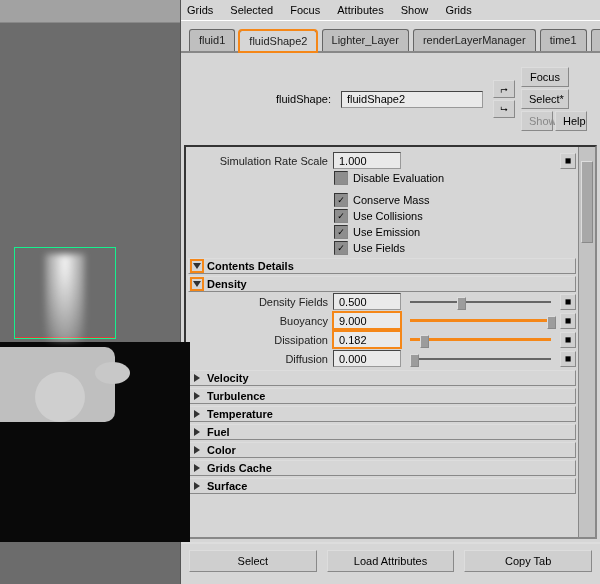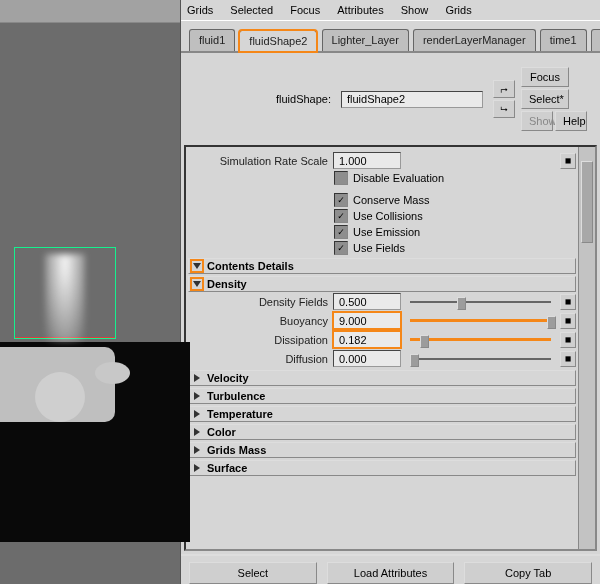--- a/index.html
+++ b/index.html
@@ -39,21 +39,21 @@
 .cb.on:before{content:"✓"}
 .sec{display:flex;align-items:center;background:#d6d6d6;border:1px outset #ddd;padding:1px 2px;margin-top:2px;gap:4px;font-weight:bold;font-size:11px}
 .tw{width:12px;height:12px;display:flex;align-items:center;justify-content:center}
 .tw svg{display:block}
 .slider{flex:1;height:14px;position:relative;margin:0 4px}
 .track{position:absolute;left:0;right:0;top:6px;height:2px;background:#666}
 .track.hl{background:#f58718;height:3px;top:5px}
 .hand{position:absolute;top:2px;width:7px;height:11px;background:#9c9c9c;border:1px outset #ddd}
 .map{width:14px;height:14px;border:1px outset #ddd;background:#cfcfcf;display:flex;align-items:center;justify-content:center;font-size:8px}
 .nval{width:68px}
-.btm{display:flex;border-top:2px outset #ddd;padding:6px 8px 0;gap:10px;background:#d6d6d6}
+.btm{display:flex;border-top:2px outset #ddd;padding:6px 8px 12px;gap:10px;background:#d6d6d6}
 .btm .big{flex:1;border:1px outset #ddd;background:#cfcfcf;text-align:center;padding:4px 0;font-size:11px}
 </style>
 </head>
 <body>
 
 <div class="root">
 
   <div class="viewport">
     <div class="vp-top"></div>
     <div class="vp-scene">
@@ -210,29 +210,37 @@
               </svg>
             </span>
           <span>Temperature</span>
           </div>
         <div class="sec">
           <span class="tw">
               <svg width="10" height="10">
                 <polygon points="2,1 8,5 2,9" fill="#333"></polygon>
               </svg>
             </span>
+          <span>Fuel</span>
+          </div>
+        <div class="sec">
+          <span class="tw">
+              <svg width="10" height="10">
+                <polygon points="2,1 8,5 2,9" fill="#333"></polygon>
+              </svg>
+            </span>
           <span>Color</span>
           </div>
         <div class="sec">
           <span class="tw">
               <svg width="10" height="10">
                 <polygon points="2,1 8,5 2,9" fill="#333"></polygon>
               </svg>
             </span>
-          <span>Grids Mass</span>
+          <span>Grids Cache</span>
           </div>
         <div class="sec">
           <span class="tw">
               <svg width="10" height="10">
                 <polygon points="2,1 8,5 2,9" fill="#333"></polygon>
               </svg>
             </span>
           <span>Surface</span>
           </div>
       </div>

